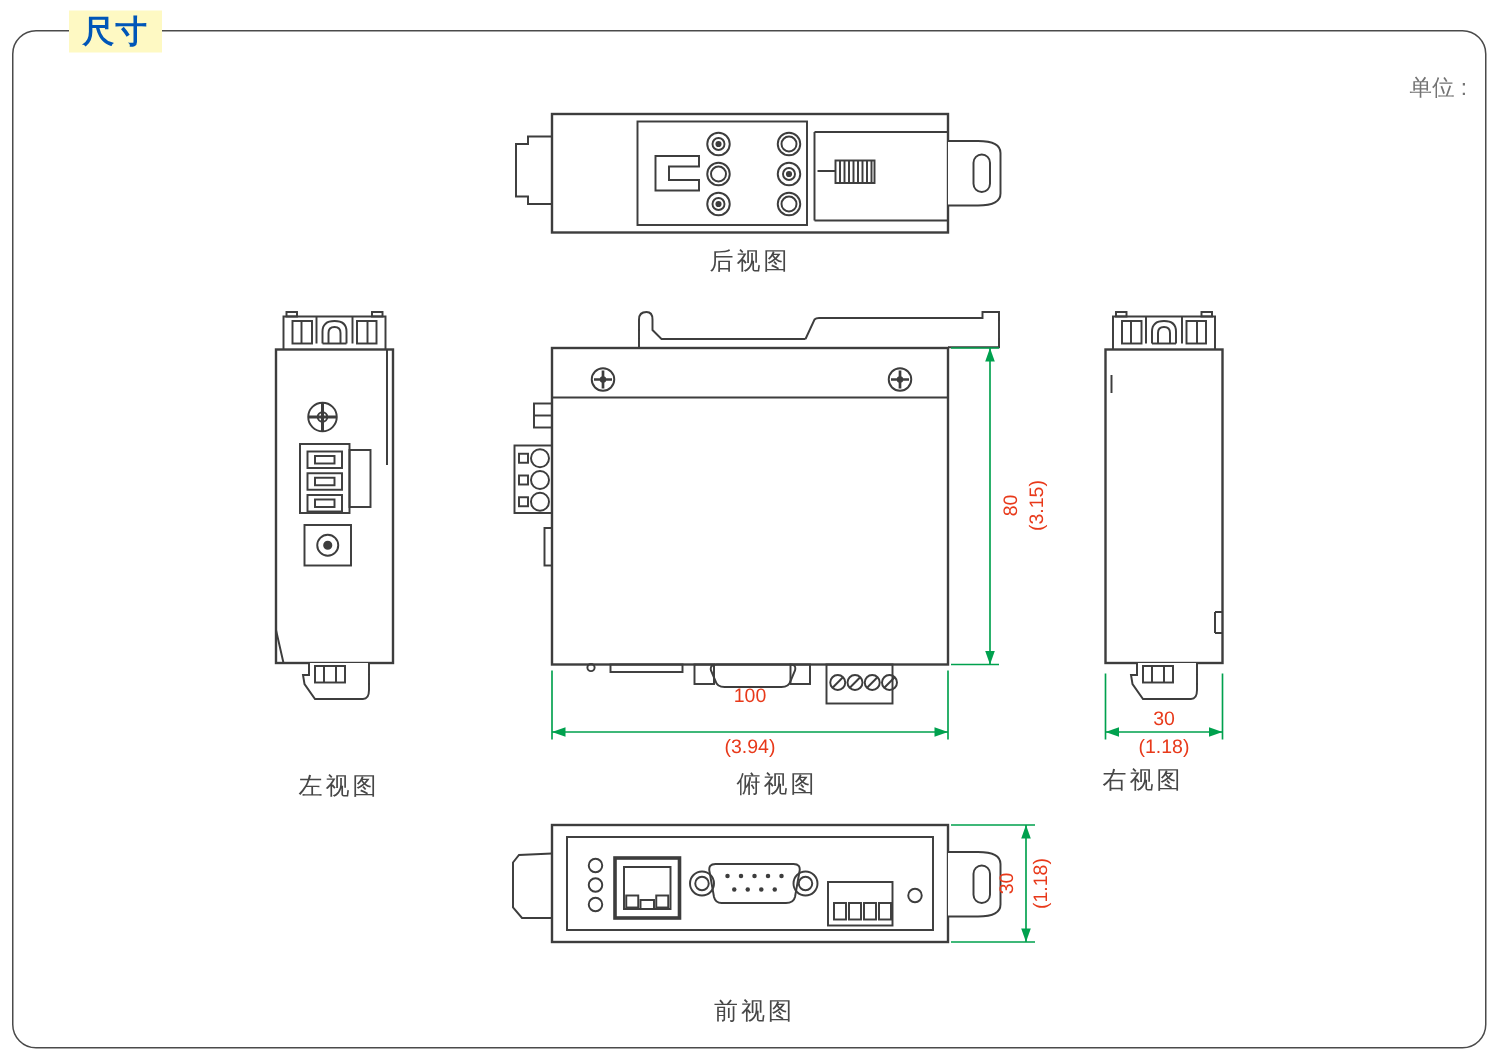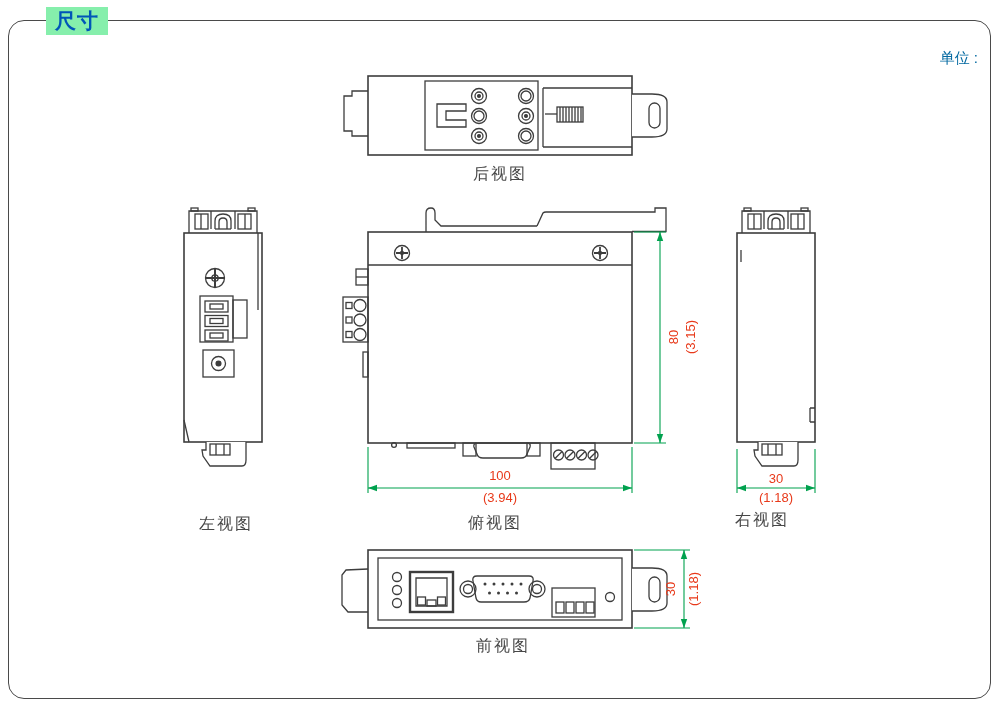--- a/index.html
+++ b/index.html
@@ -5,26 +5,26 @@
   html,body{margin:0;padding:0;}
   body{
     width:1000px;height:707px;position:relative;background:#ffffff;
     font-family:"Liberation Sans","DejaVu Sans",sans-serif;overflow:hidden;
   }
   .frame{
     position:absolute;left:8px;top:20px;width:981px;height:677px;
     border:1.6px solid #4a4a4a;border-radius:16px;background:#fff;
   }
   .page-title{
-    position:absolute;left:46px;top:7px;background:#86efac;padding:0 9px;
+    position:absolute;left:46px;top:7px;background:#fef9c3;padding:0 9px;
     color:#0056b8;font-size:21px;font-weight:bold;letter-spacing:1px;
   }
   .unit-block{
     position:absolute;top:49px;right:22px;display:flex;align-items:center;
-    gap:9px;color:#0369a1;font-size:15px;
+    gap:9px;color:#737373;font-size:15px;
   }
   .fraction{display:inline-block;text-align:center;line-height:1.25;}
   .fraction .num{display:block;border-bottom:1.5px solid #3a3a3a;padding:0 6px 2px 6px;}
   .fraction .den{display:block;padding-top:2px;}
   svg.drawing{position:absolute;left:0;top:0;width:1000px;height:707px;}
   .caption{
     position:absolute;width:140px;text-align:center;color:#474747;
     font-size:16px;letter-spacing:2px;
   }
   .dim{
@@ -239,24 +239,24 @@
     <path d="M815,488 l-9,-3.2 v6.4 Z" stroke="none"></path>
 
     <path d="M634,550 H690 M634,628 H690 M684,550 V628" fill="none"></path>
     <path d="M684,550 l-3.2,9 h6.4 Z" stroke="none"></path>
     <path d="M684,628 l-3.2,-9 h6.4 Z" stroke="none"></path>
   </g>
 </svg>
 
 <div class="caption" style="left:430px;top:164px;">后视图</div>
 <div class="caption" style="left:156px;top:514px;">左视图</div>
-<div class="caption" style="left:425px;top:513px;">俯视图</div>
+<div class="caption" style="left:448px;top:513px;">俯视图</div>
 <div class="caption" style="left:692px;top:510px;">右视图</div>
-<div class="caption" style="left:433px;top:636px;">前视图</div>
-
-<div class="dim" style="left:460px;top:468px;">100</div>
+<div class="caption" style="left:433px;top:664px;">前视图</div>
+
+<div class="dim" style="left:460px;top:456px;">100</div>
 <div class="dim" style="left:460px;top:490px;">(3.94)</div>
 <div class="dim rot" style="left:634px;top:329px;">80</div>
 <div class="dim rot" style="left:651px;top:329px;">(3.15)</div>
 <div class="dim" style="left:736px;top:471px;">30</div>
 <div class="dim" style="left:736px;top:490px;">(1.18)</div>
 <div class="dim rot" style="left:631px;top:581px;">30</div>
 <div class="dim rot" style="left:654px;top:581px;">(1.18)</div>
 
 </body></html>

